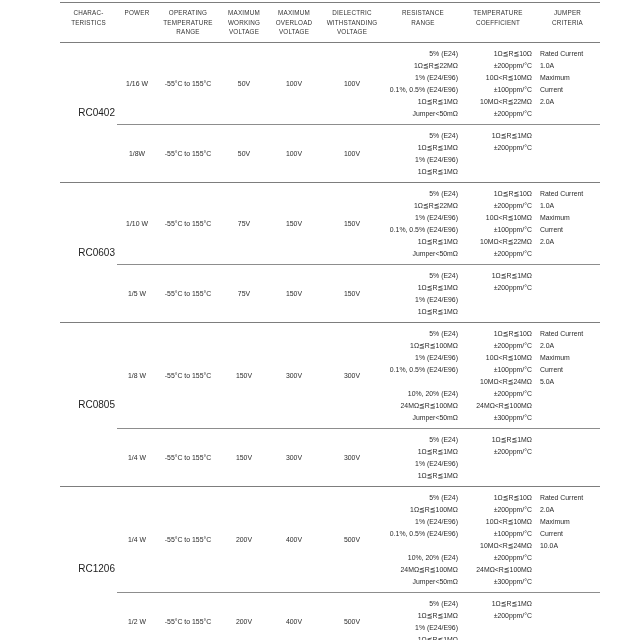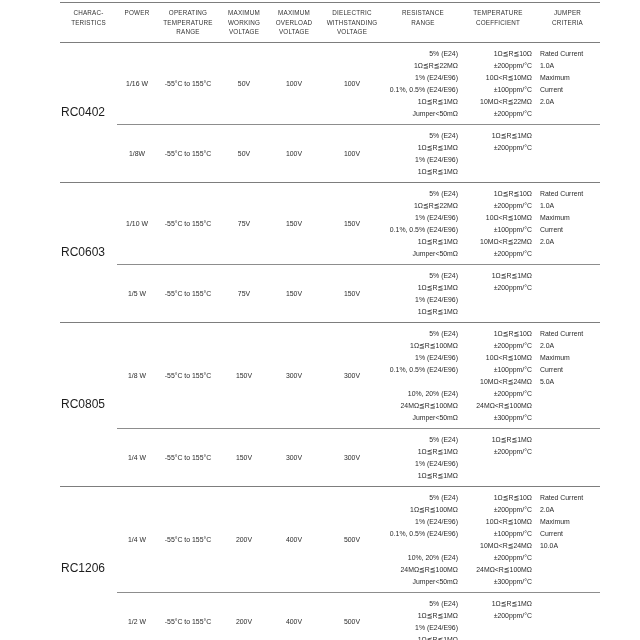--- a/index.html
+++ b/index.html
@@ -35,23 +35,23 @@
   thead .hline { line-height: 9.5px; white-space: nowrap; }
   tbody { border-bottom: 1px solid #7d7d7d; }
   td {
     font-size: 6.9px;
     color: #2a2a2a;
     vertical-align: middle;
     text-align: center;
     padding: 4px 2px;
   }
   td.char {
-    text-align: left;
+    text-align: right;
     padding-left: 1px;
-    font-size: 12px;
+    font-size: 10px;
     vertical-align: middle;
     color: #1d1d1d;
     margin-top: 41px;
   }
   td.multi {
     vertical-align: top;
     padding-top: 5px;
     padding-bottom: 4px;
   }
   td.right { text-align: right; padding-right: 3px; }

